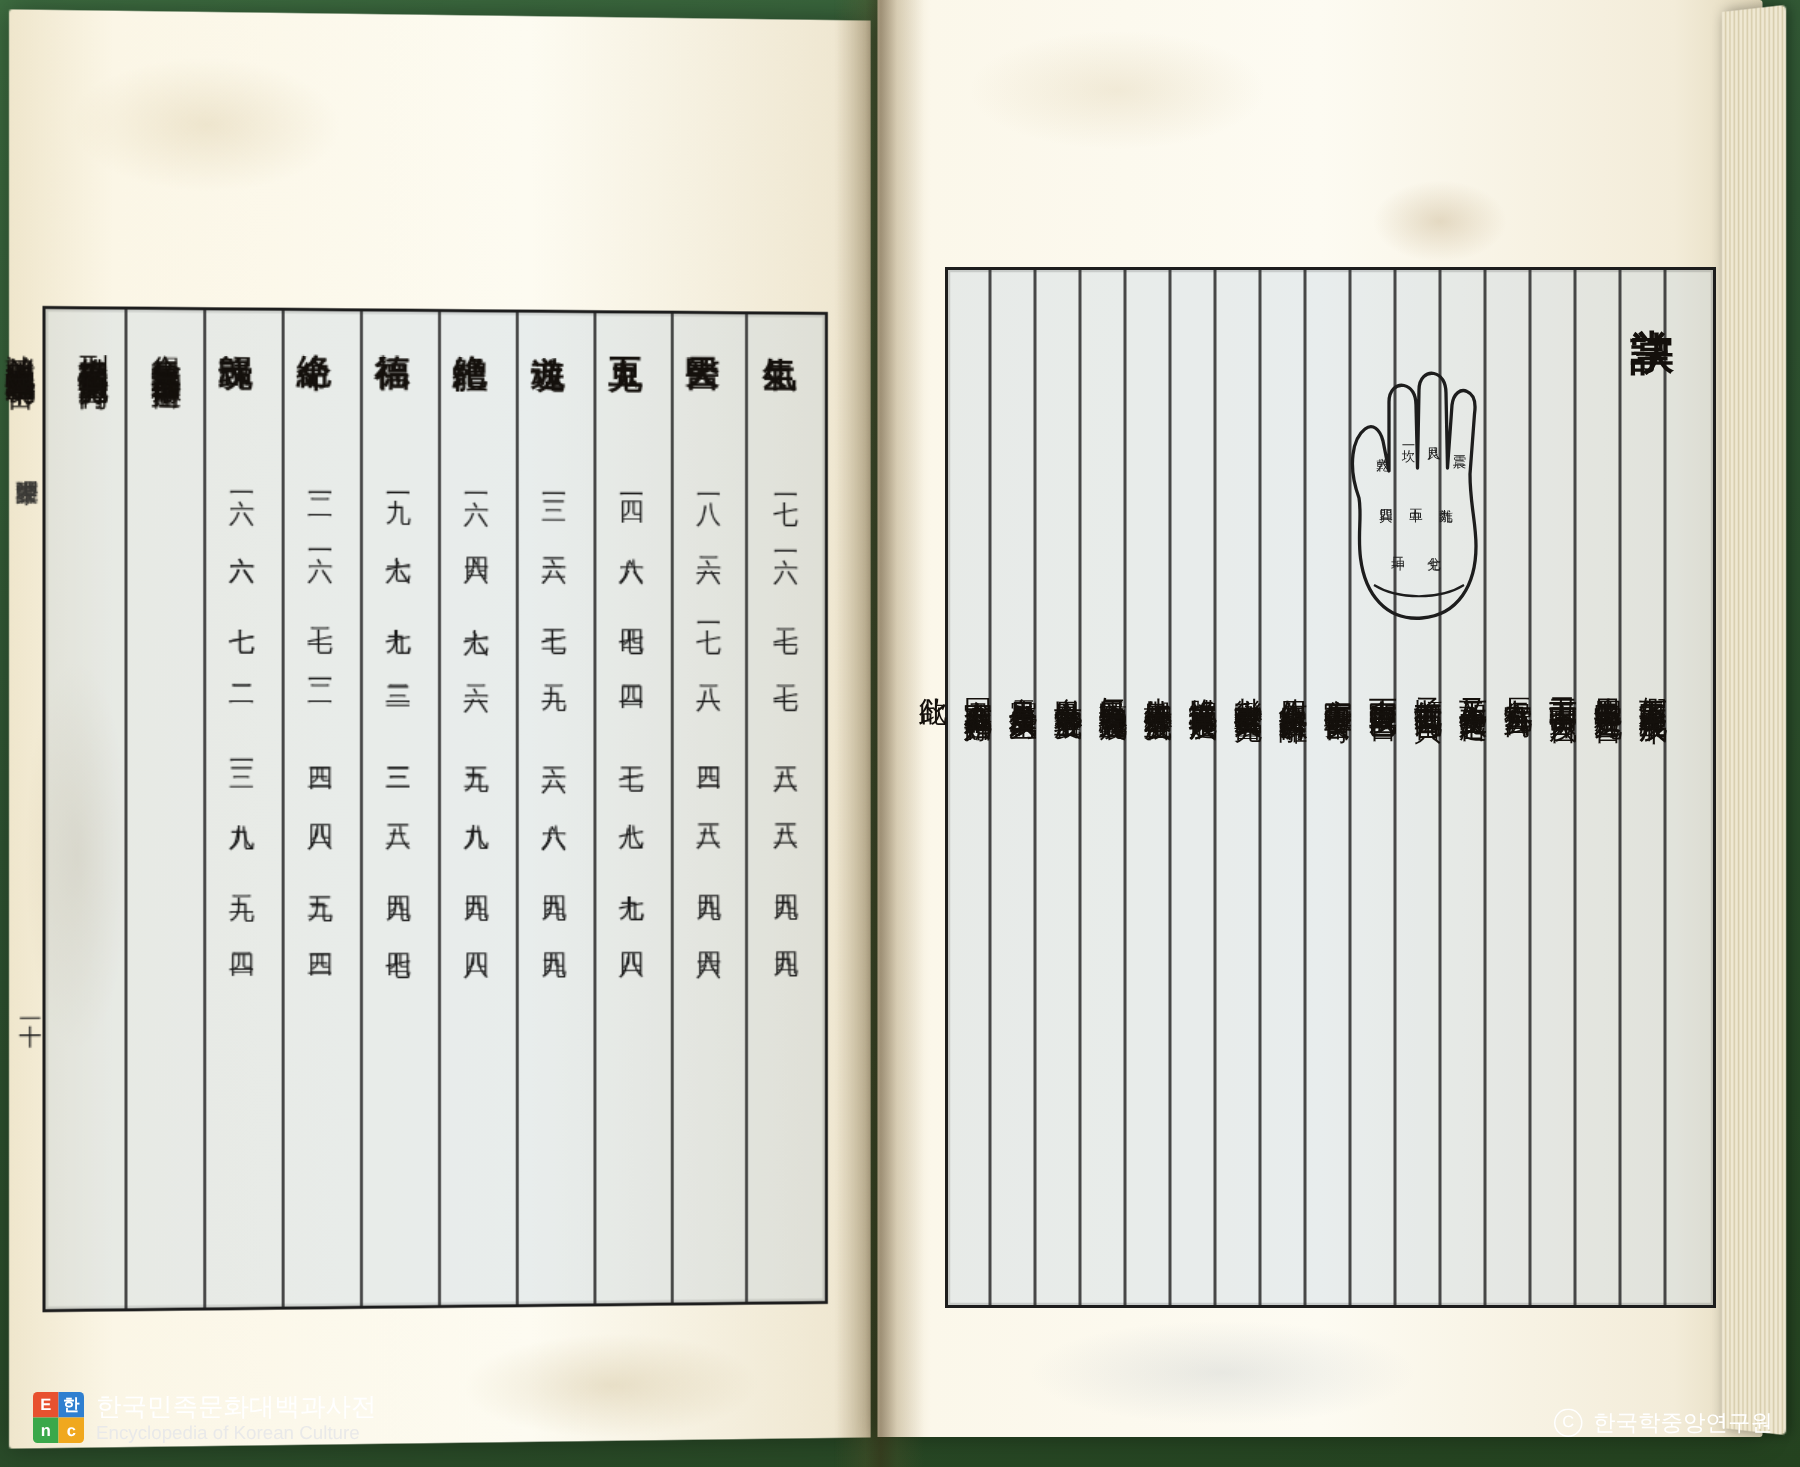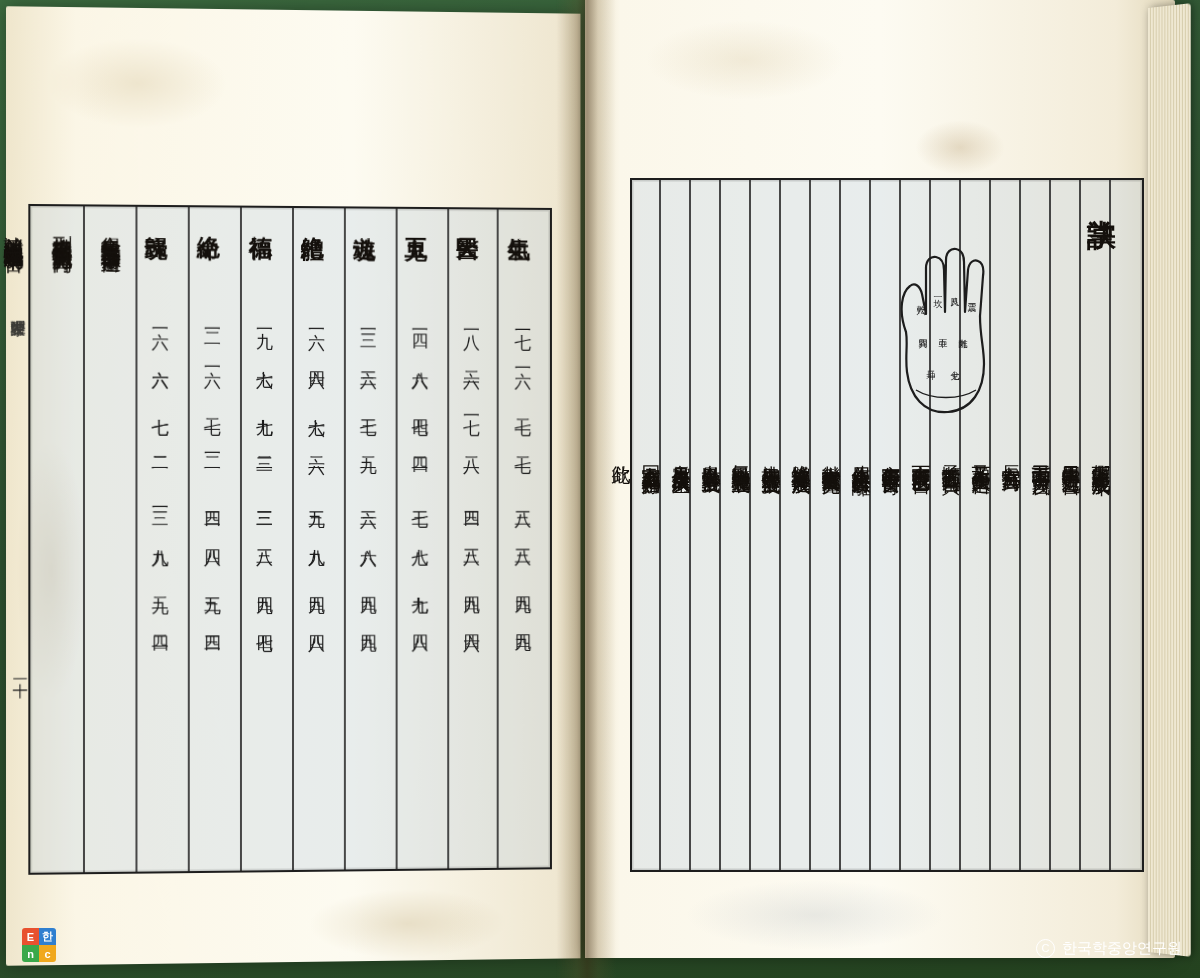--- a/index.html
+++ b/index.html
@@ -477,20 +477,24 @@
     <div id="gutter"></div>
   </div>
 
   <div id="wm-left">
     <div id="wm-logo">
       <div style="background:#e8512f">E</div>
       <div style="background:#2f7fd0">한</div>
       <div style="background:#3aa84a">n</div>
       <div style="background:#f0a81e">c</div>
     </div>
+    <div>
+      <div id="wm-text-ko">한국민족문화대백과사전</div>
+      <div id="wm-text-en">Encyclopedia of Korean Culture</div>
+    </div>
   </div>
 
   <div id="wm-right">
     <span id="copy-mark">C</span>
     <span>한국학중앙연구원</span>
   </div>
 
 </div>
 
 </body></html>

